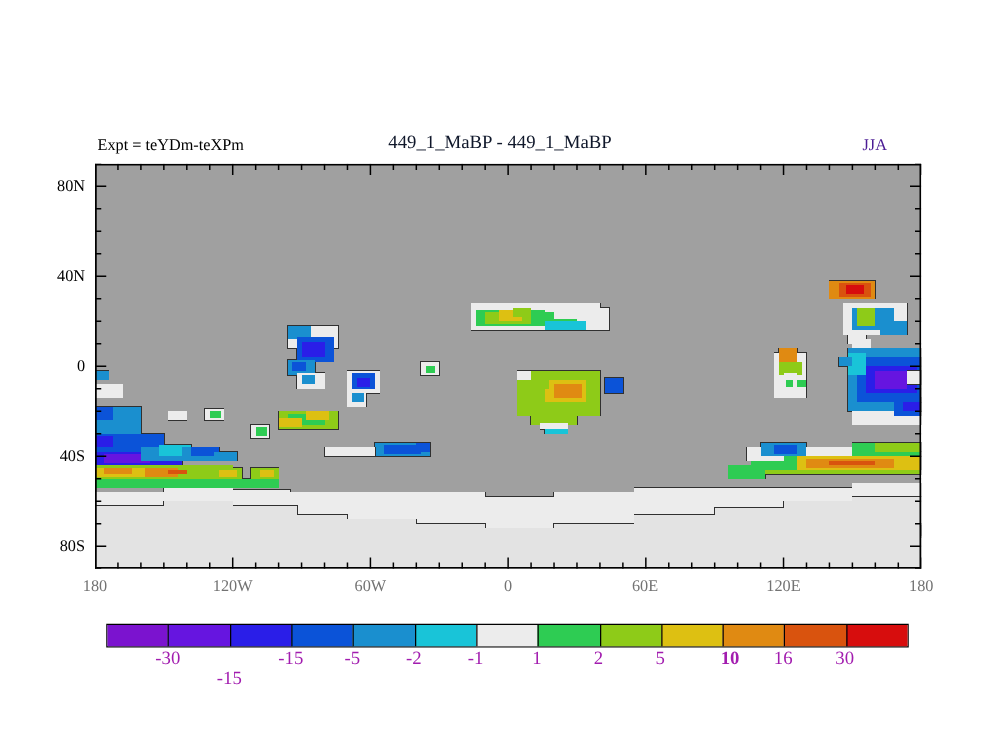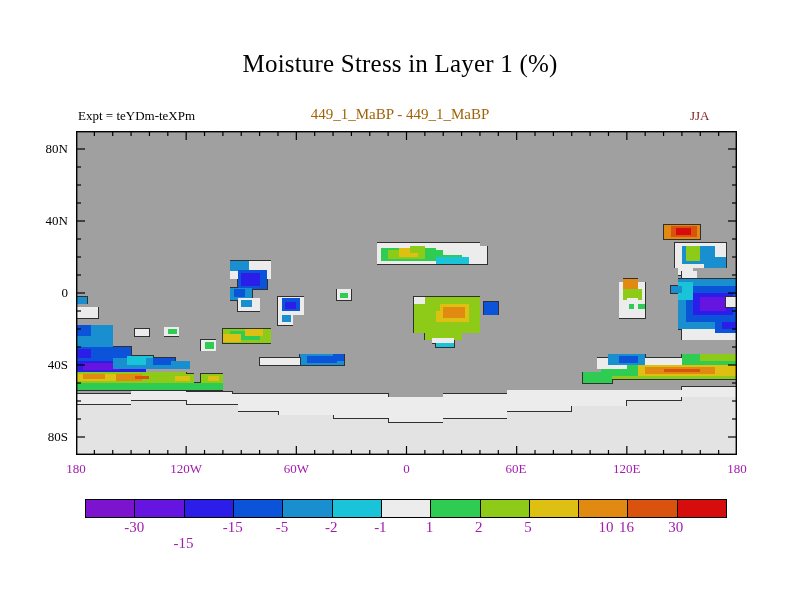--- a/index.html
+++ b/index.html
@@ -13,60 +13,59 @@
   .ttl{
     position:absolute;left:0;top:50px;width:800px;text-align:center;
     font-size:25px;color:#000;letter-spacing:0.2px;
   }
   .rmsd{
     position:absolute;left:0;top:95px;width:800px;text-align:center;
     font-size:12px;color:#000;
   }
   .casename{
     position:absolute;left:0;top:106px;width:800px;text-align:center;
-    font-size:15px;color:#a16207;
+    font-size:15px;color:#0f172a;
   }
   .expt{
     position:absolute;left:78px;top:108px;font-size:13px;color:#000;
   }
   .season{
-    position:absolute;left:690px;top:108px;font-size:13px;color:#7f1d1d;
+    position:absolute;left:690px;top:108px;font-size:13px;color:#4c1d95;
   }
 
   
   #plotwrap{position:absolute;left:76px;top:131px;width:791px;height:324px;}
   #plotsvg{display:block;width:661px;height:324px;}
   .frame{fill:none;stroke:#000;stroke-width:1.4;}
 
   
   .tickline{stroke:#000;stroke-width:1.2;}
   .ylab{
     position:absolute;font-size:13px;color:#000;text-align:right;
     width:42px;
   }
   .xlab{
-    position:absolute;font-size:13px;color:#a21caf;text-align:center;
+    position:absolute;font-size:13px;color:#737373;text-align:center;
     width:60px;
   }
 
   
   #cbar{position:absolute;left:85px;top:499px;width:640px;height:17px;
         border:1.3px solid #000;box-sizing:content-box;display:flex;}
   #cbar .cell{flex:1 1 0;height:100%;box-sizing:border-box;}
   #cbar .cell + .cell{border-left:1.1px solid #000;}
   #cbarlabels{position:absolute;left:85px;top:519px;width:640px;height:22px;}
   .cblab{position:absolute;top:0;width:46px;margin-left:-23px;
          text-align:center;font-size:15px;color:#a21caf;}
 </style>
 </head>
 <body>
 
 <div id="stage">
 
-  <div class="ttl">Moisture Stress in Layer 1 (%)</div>
   <div class="casename">449_1_MaBP - 449_1_MaBP</div>
   <div class="expt">Expt = teYDm-teXPm</div>
   <div class="season">JJA</div>
 
   <div id="plotwrap">
     <svg id="plotsvg" viewBox="0 0 661 324" preserveAspectRatio="none">
       <defs>
         <clipPath id="clipPlot">
             <rect x="0" y="0" width="661" height="324"></rect>
           </clipPath>
@@ -560,18 +559,18 @@
   <div id="cbarlabels">
       <div class="cblab" style="left: 49.2308px;">-30</div>
       <div class="cblab" style="left: 98.4615px; margin-top: 16px;">-15</div>
       <div class="cblab" style="left: 147.692px;">-15</div>
       <div class="cblab" style="left: 196.923px;">-5</div>
       <div class="cblab" style="left: 246.154px;">-2</div>
       <div class="cblab" style="left: 295.385px;">-1</div>
       <div class="cblab" style="left: 344.615px;">1</div>
       <div class="cblab" style="left: 393.846px;">2</div>
       <div class="cblab" style="left: 443.077px;">5</div>
-      <div class="cblab" style="left: 521px;">10</div>
+      <div class="cblab" style="left: 499px; font-weight: bold;">10</div>
       <div class="cblab" style="left: 541.538px;">16</div>
       <div class="cblab" style="left: 590.769px;">30</div>
     </div>
 
 </div>
 
 </body></html>

